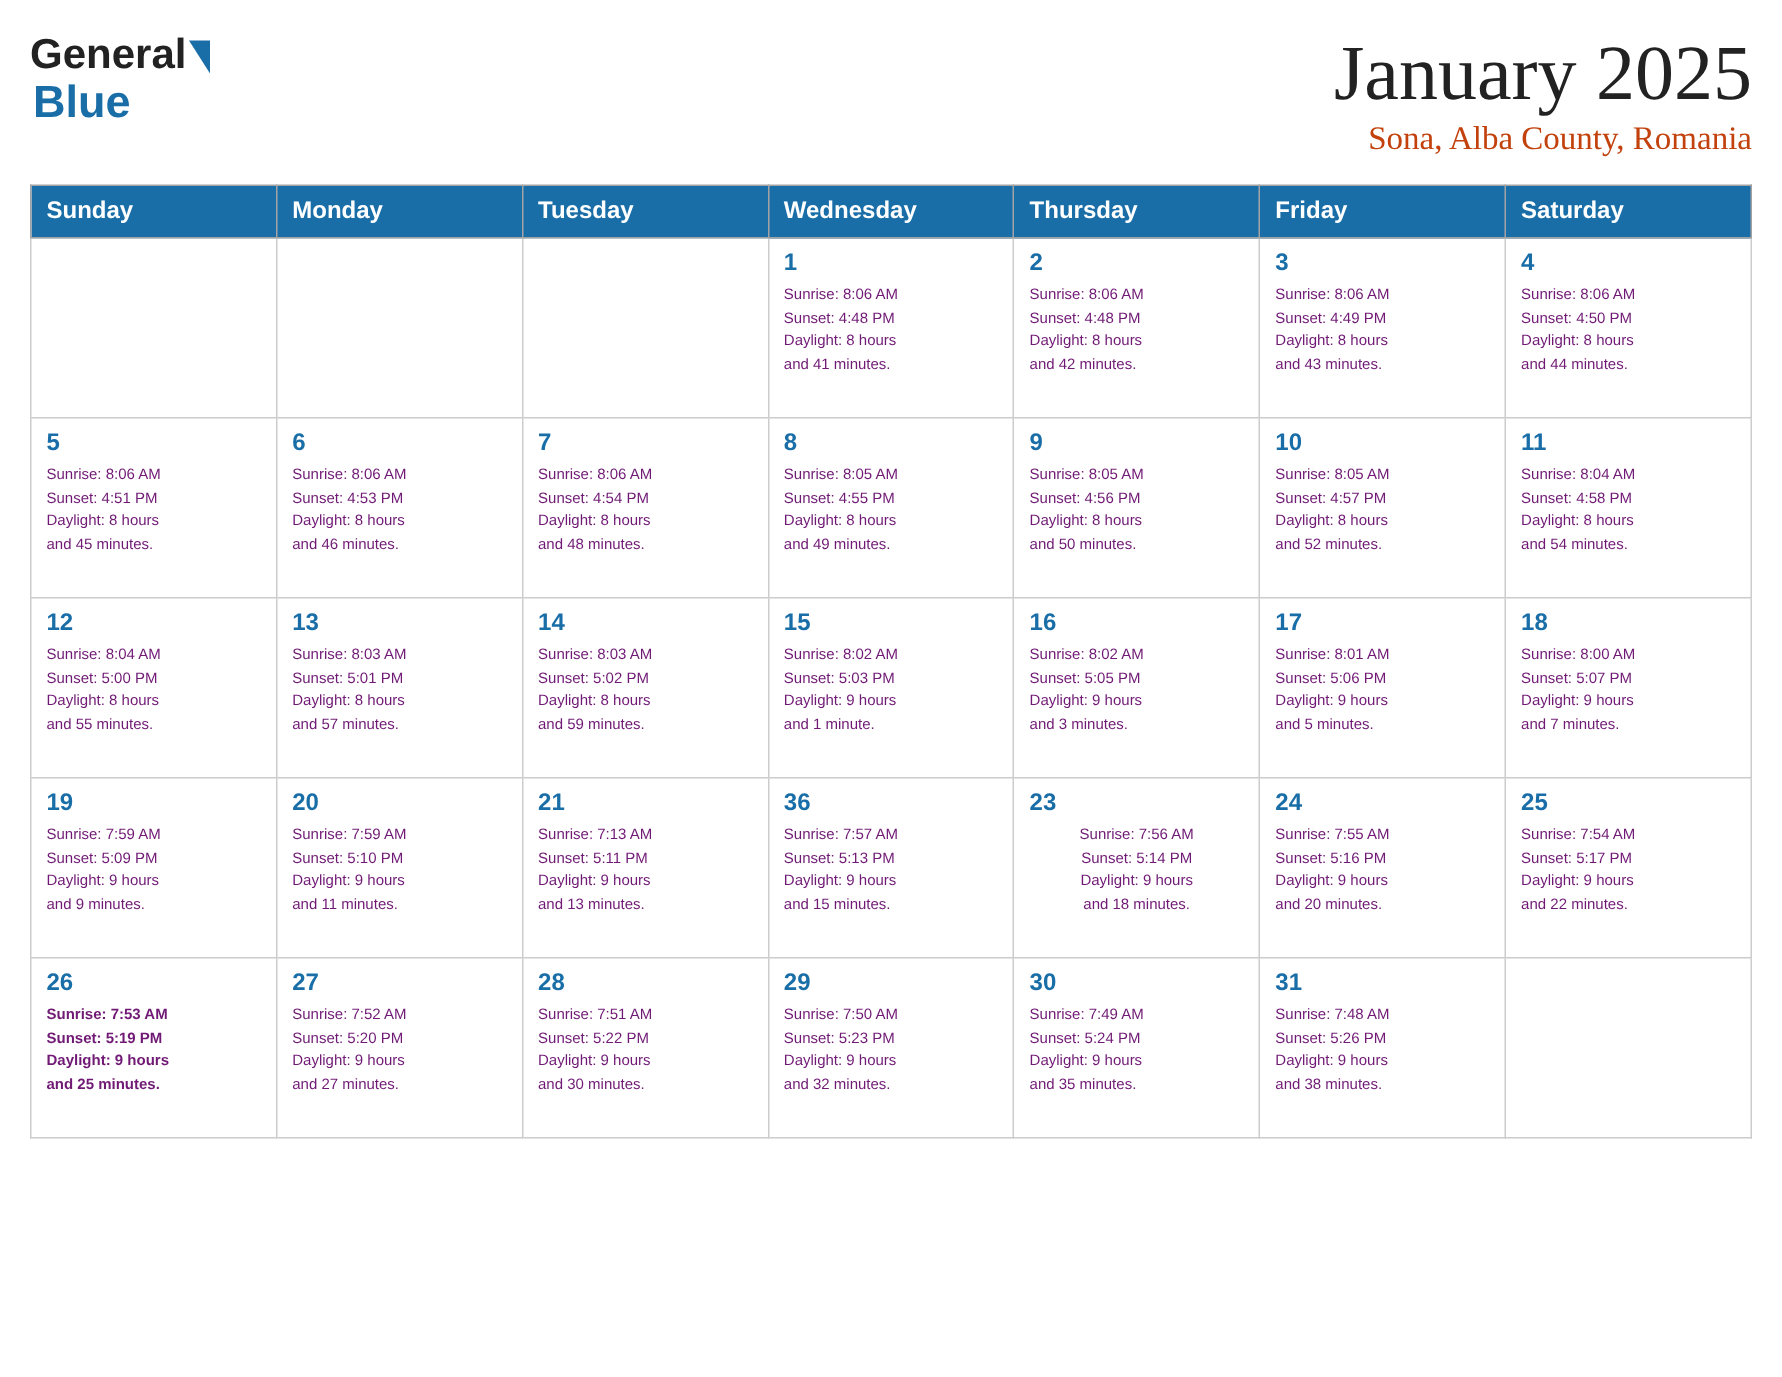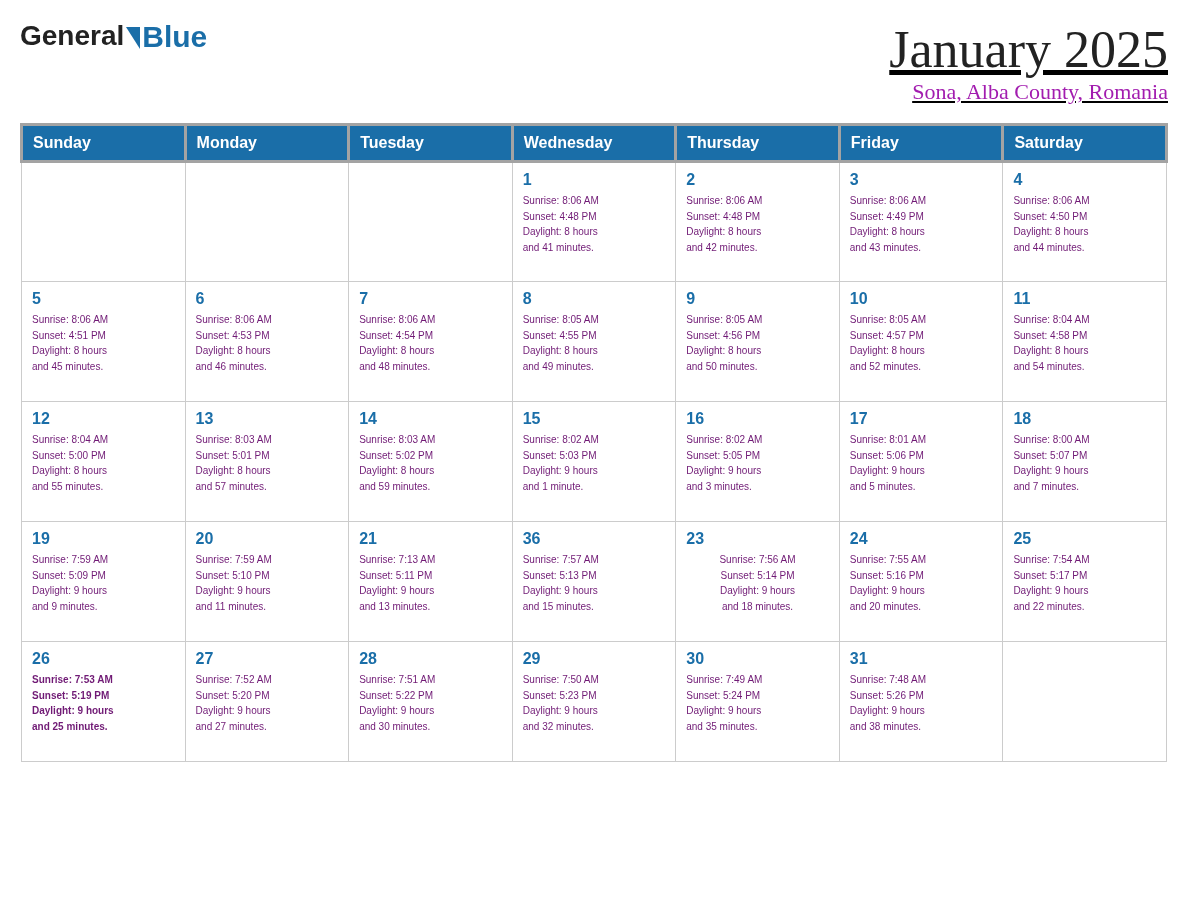--- a/index.html
+++ b/index.html
@@ -11,21 +11,21 @@
       padding: 20px;
     }
     .header-area {
       display: flex;
       justify-content: space-between;
       align-items: flex-start;
       margin-bottom: 18px;
     }
     .logo {
       display: flex;
-      flex-direction: row;
+      flex-direction: column;
       align-items: flex-start;
     }
     .logo-top {
       display: flex;
       align-items: center;
     }
     .logo-general {
       font-size: 28px;
       font-weight: bold;
       color: #222;
@@ -42,46 +42,45 @@
     }
     .logo-blue {
       font-size: 30px;
       font-weight: bold;
       color: #1a6ea8;
       font-family: Arial, sans-serif;
       margin-left: 2px;
     }
     .title-area {
       text-align: right;
-      text-decoration: underline;
     }
     .month-title {
       font-size: 52px;
       font-weight: normal;
       color: #222;
       font-family: Georgia, serif;
     }
     .location {
       font-size: 22px;
-      color: #a21caf;
+      color: #c2410c;
       font-family: Georgia, serif;
     }
     .calendar-table {
       width: 100%;
       border-collapse: collapse;
       table-layout: fixed;
     }
     .calendar-table thead tr th {
       background-color: #1a6ea8;
       color: #fff;
       font-size: 16px;
       font-weight: bold;
       padding: 8px 10px;
       text-align: left;
-      border: 3px solid #a3a3a3;
+      border: 1px solid #a3a3a3;
     }
     .calendar-table tbody tr td {
       vertical-align: top;
       padding: 8px 10px;
       border: 1px solid #ccc;
       font-size: 12.5px;
       color: #333;
       height: 120px;
       min-width: 100px;
     }

